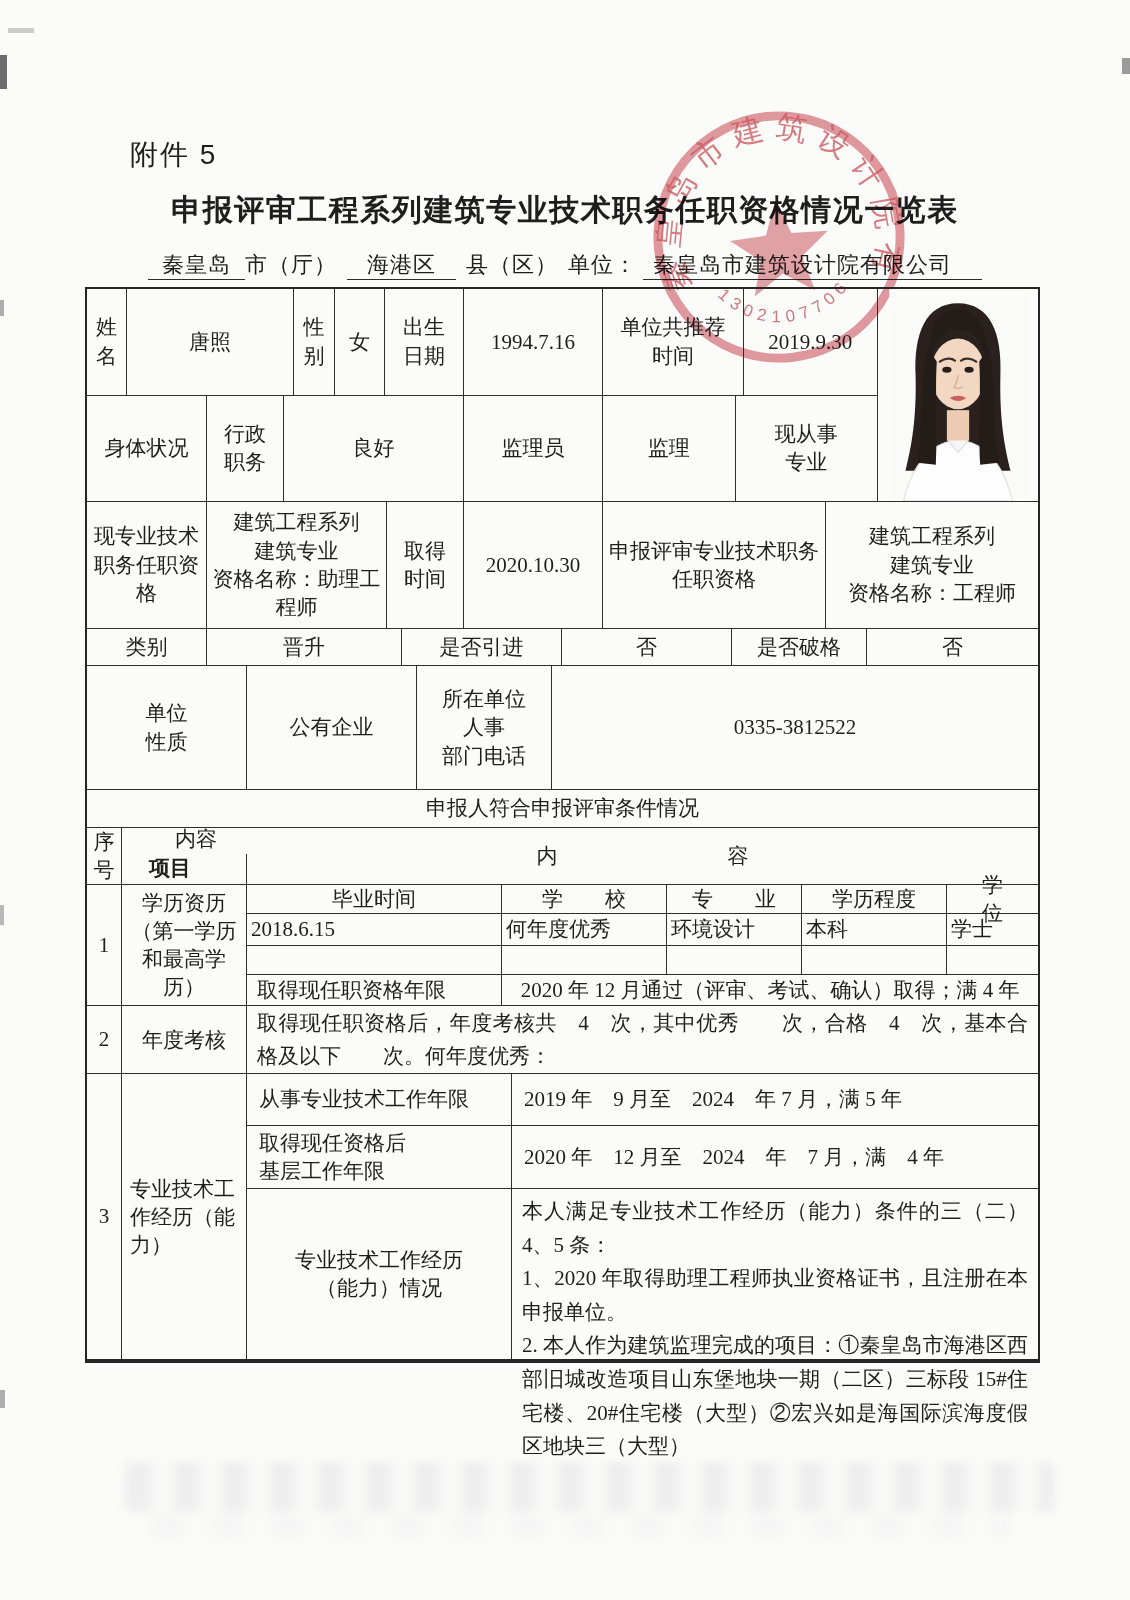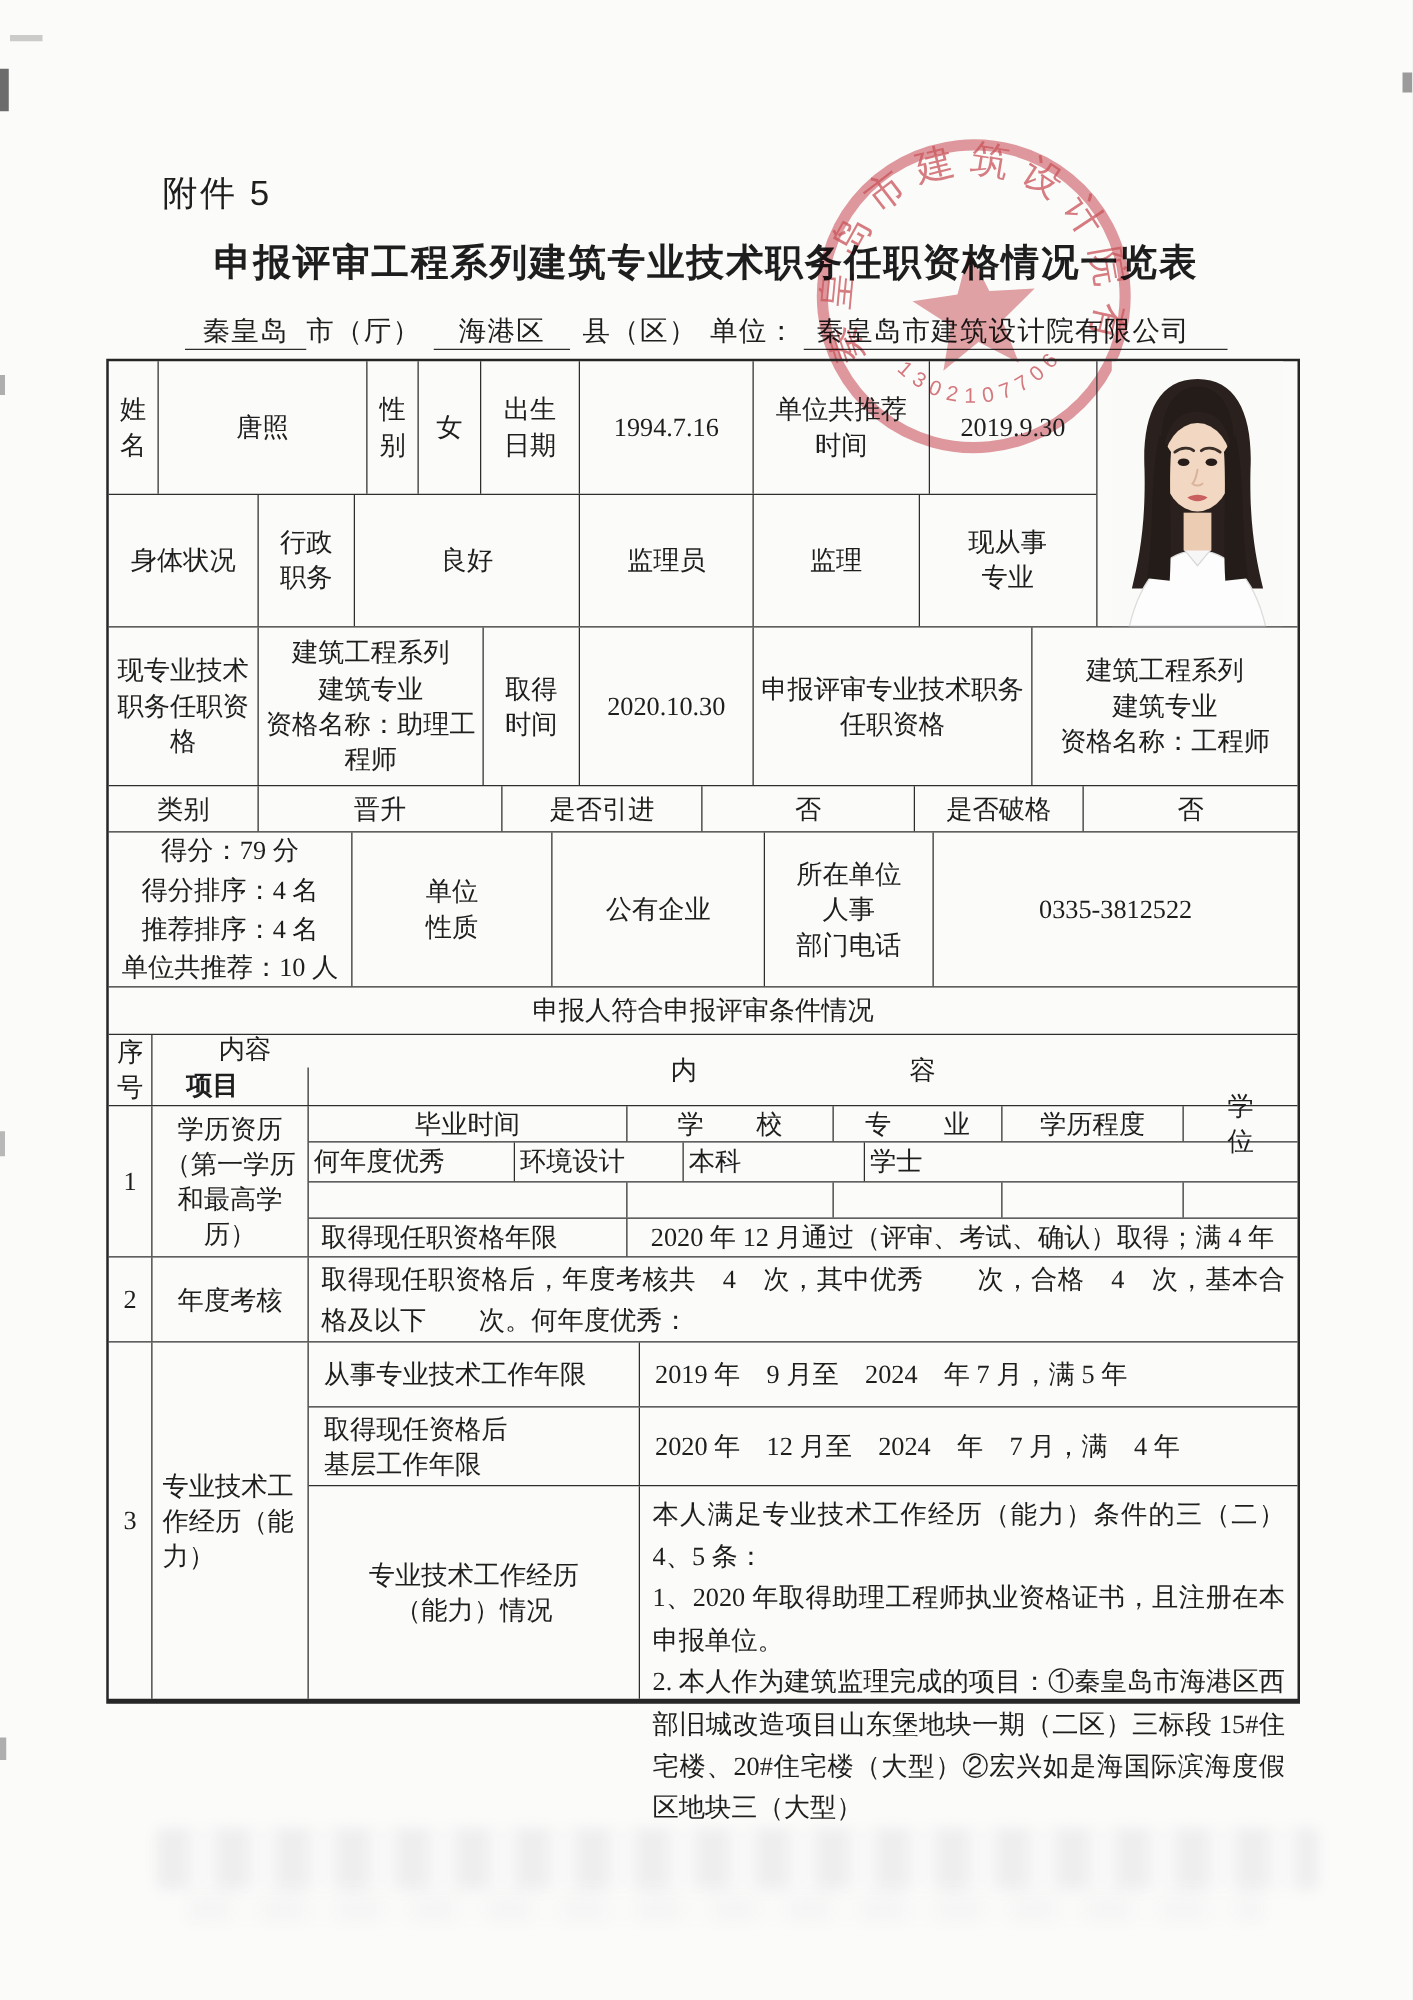--- a/index.html
+++ b/index.html
@@ -186,26 +186,20 @@
     <div class="band" style="height:36px">
       <div class="c" style="flex:0 0 120px">类别</div>
       <div class="c" style="flex:0 0 195px">晋升</div>
       <div class="c" style="flex:0 0 160px">是否引进</div>
       <div class="c" style="flex:0 0 170px">否</div>
       <div class="c" style="flex:0 0 135px">是否破格</div>
       <div class="c" style="flex:1">否</div>
     </div>
 
     <div class="band" style="height:123px">
-      <div class="c" style="flex:0 0 195px; flex-direction:column; justify-content:center; gap:3px">
-        <div>得分：79 分</div>
-        <div>得分排序：4 名</div>
-        <div>推荐排序：4 名</div>
-        <div>单位共推荐：10 人</div>
-      </div>
       <div class="c pre" style="flex:0 0 160px">单位
 性质</div>
       <div class="c" style="flex:0 0 170px">公有企业</div>
       <div class="c pre" style="flex:0 0 135px">所在单位
 人事
 部门电话</div>
       <div class="c" style="flex:1">0335-3812522</div>
     </div>
 
     <div class="band" style="height:37px">
@@ -230,20 +224,21 @@
       <div class="seccell" style="flex:0 0 125px">学历资历（第一学历和最高学历）</div>
       <div class="content">
         <div class="sub" style="height:28px">
           <div class="c" style="flex:0 0 255px">毕业时间</div>
           <div class="c" style="flex:0 0 165px">学　　校</div>
           <div class="c" style="flex:0 0 135px">专　　业</div>
           <div class="c" style="flex:0 0 145px">学历程度</div>
           <div class="c" style="flex:1">学　　位</div>
         </div>
         <div class="sub" style="height:31px">
+          <div class="c left" style="flex:0 0 255px">2018.6.15</div>
           <div class="c left" style="flex:0 0 165px">何年度优秀</div>
           <div class="c left" style="flex:0 0 135px">环境设计</div>
           <div class="c left" style="flex:0 0 145px">本科</div>
           <div class="c left" style="flex:1">学士</div>
         </div>
         <div class="sub" style="height:28px">
           <div class="c" style="flex:0 0 255px"></div>
           <div class="c" style="flex:0 0 165px"></div>
           <div class="c" style="flex:0 0 135px"></div>
           <div class="c" style="flex:0 0 145px"></div>

